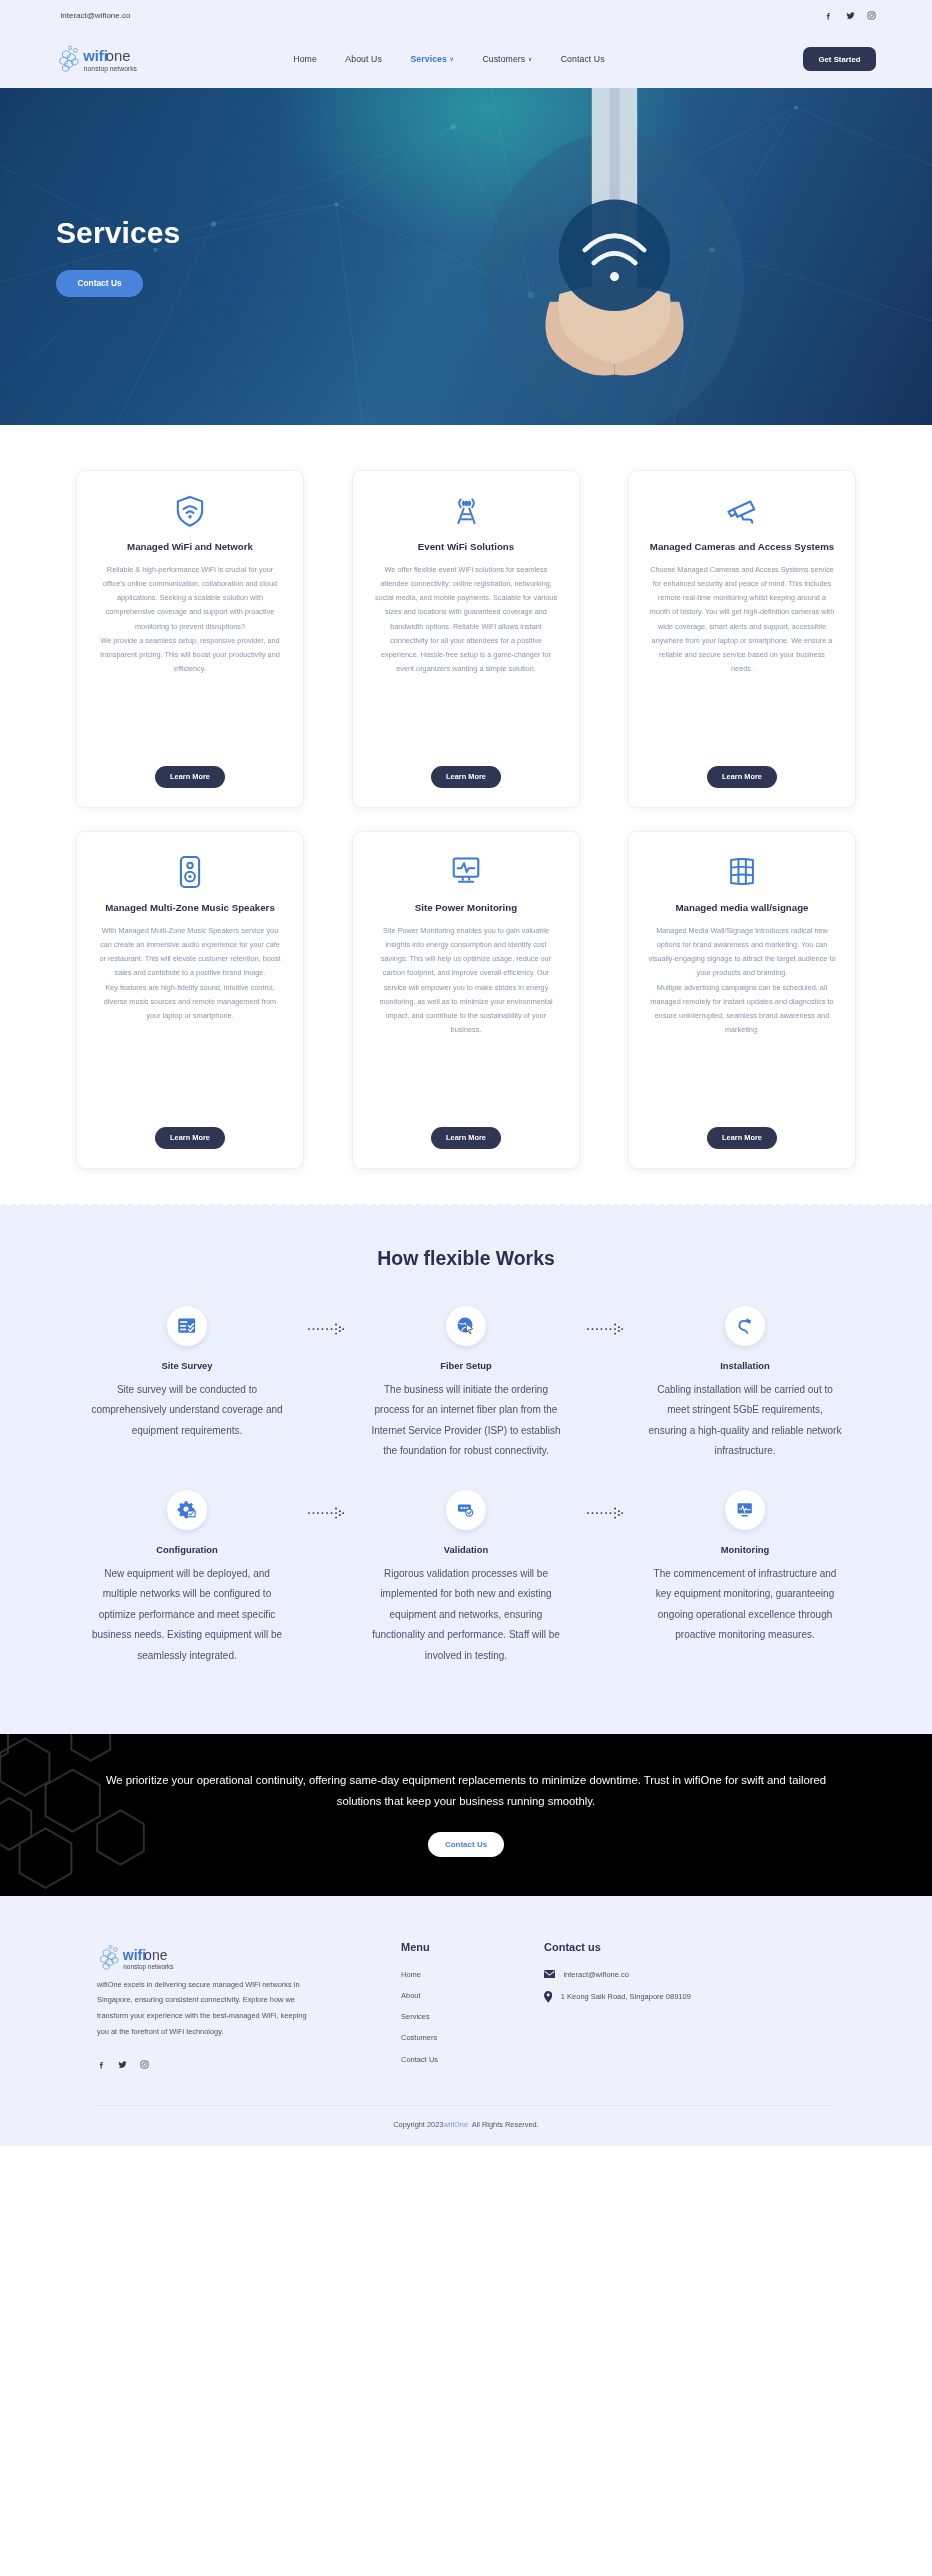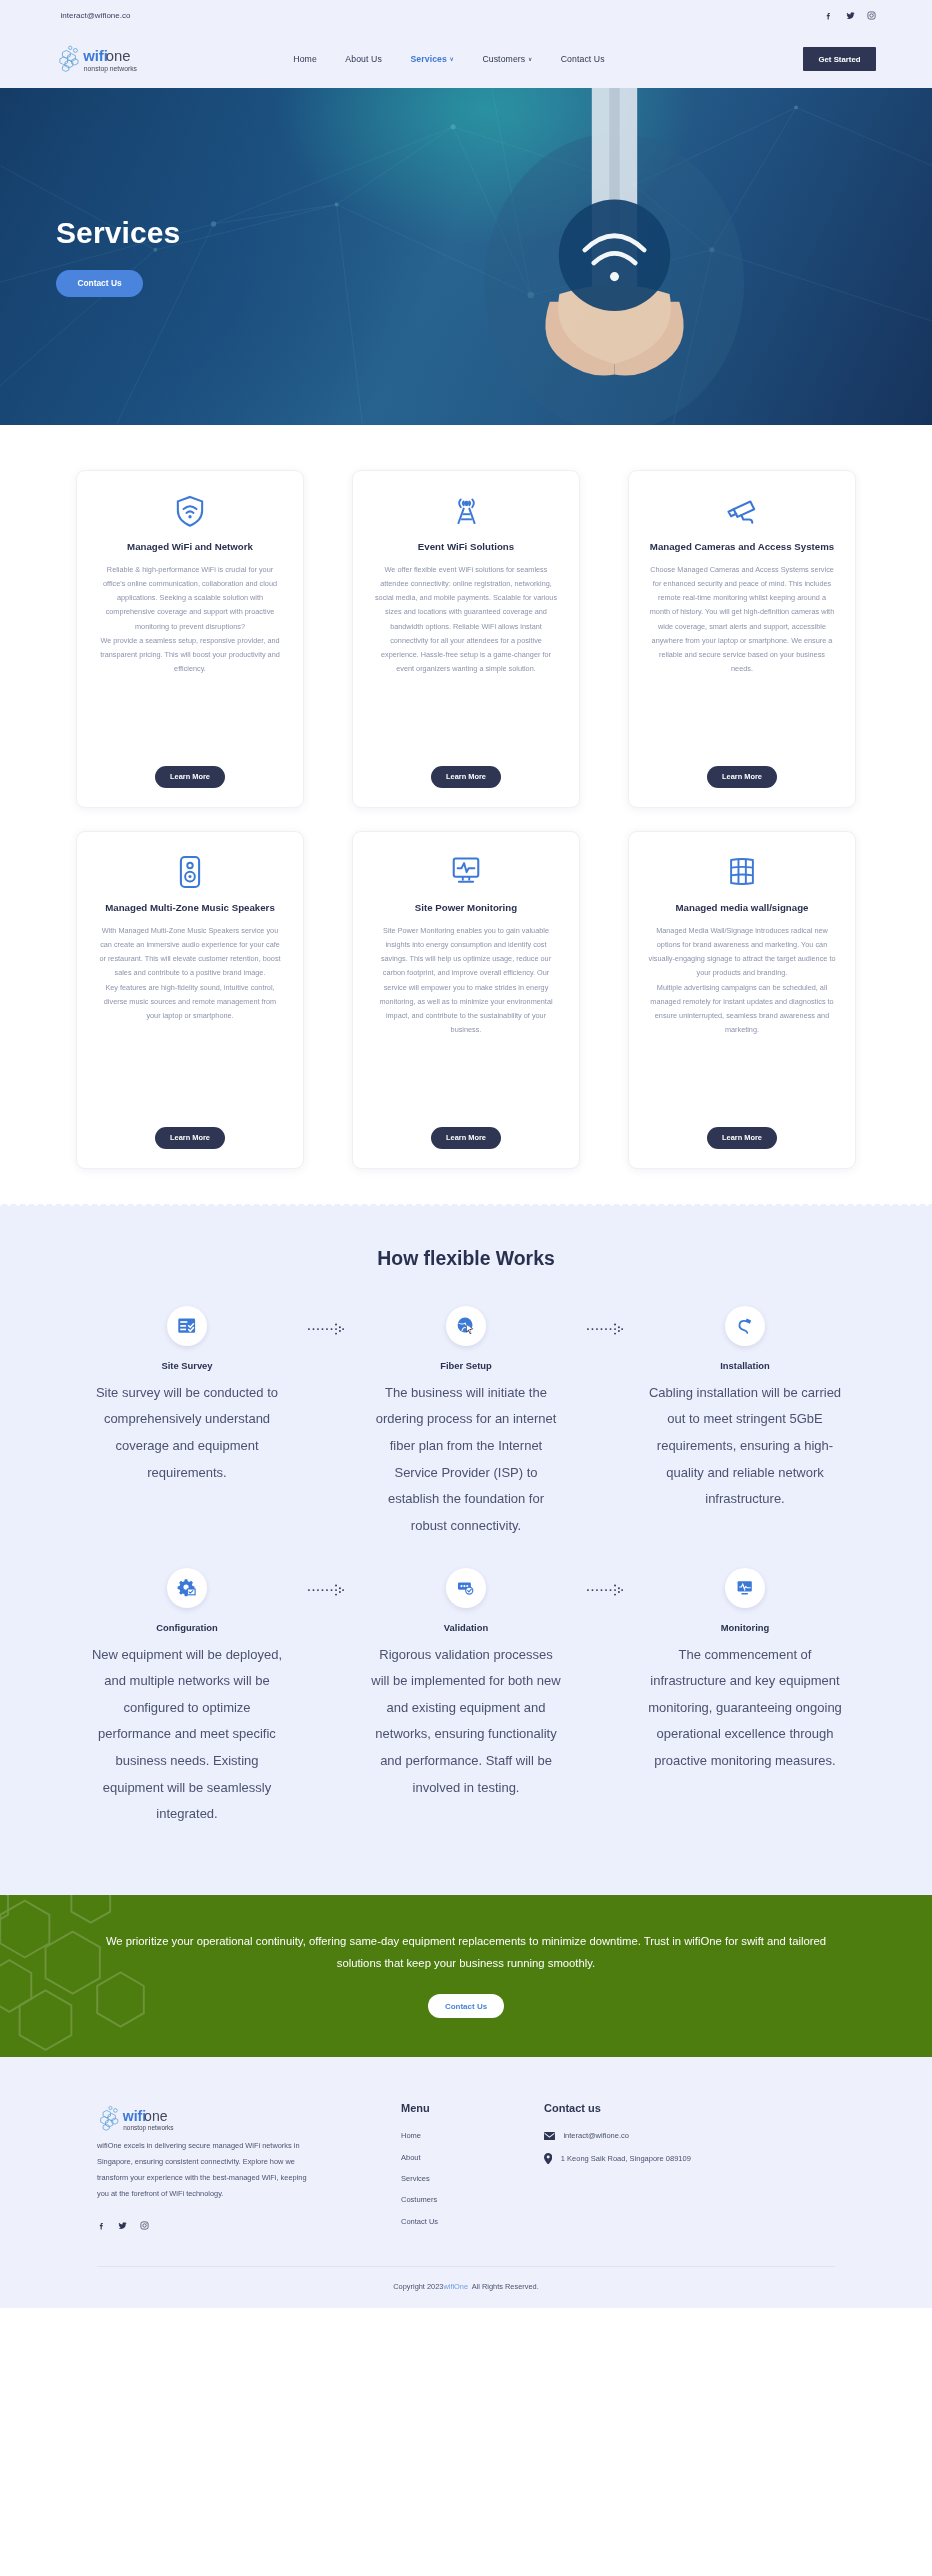--- a/index.html
+++ b/index.html
@@ -65,21 +65,21 @@
     display: inline-block;
     margin-left: 2.6px;
     font-size: 5.8px;
     vertical-align: 0.6px;
   }
   .btn-getstarted {
     background: #2e3653;
     color: #fff;
     font-size: 7.8px;
     font-weight: bold;
-    border-radius: 1px;
+    border-radius: 7px;
     padding: 7.1px 15.5px;
     border: none;
     white-space: nowrap;
   }
 
   
   .hero {
     position: relative;
     height: 337px;
     background:
@@ -224,37 +224,37 @@
     margin-bottom: 14.2px;
   }
   .step-circle svg { display: block; }
   .step h4 {
     font-size: 9.4px;
     font-weight: bold;
     color: #2a3150;
     margin-bottom: 8.4px;
   }
   .step p {
-    font-size: 13px;
+    font-size: 10px;
     line-height: 2.05;
     color: #4b5270;
     text-align: center;
     max-width: 194px;
   }
   .step-arrow {
     width: 65px;
     display: flex;
     justify-content: center;
     padding-top: 15.5px;
     flex-shrink: 0;
   }
 
   
   .cta {
-    background: #4d7c0f;
+    background: #000000;
     padding: 36px 0 39px;
     position: relative;
     overflow: hidden;
   }
   .cta-hex { position: absolute; left: -26px; top: -19.4px; opacity: .18; }
   .cta-text {
     position: relative;
     z-index: 2;
     text-align: center;
     color: #fff;

